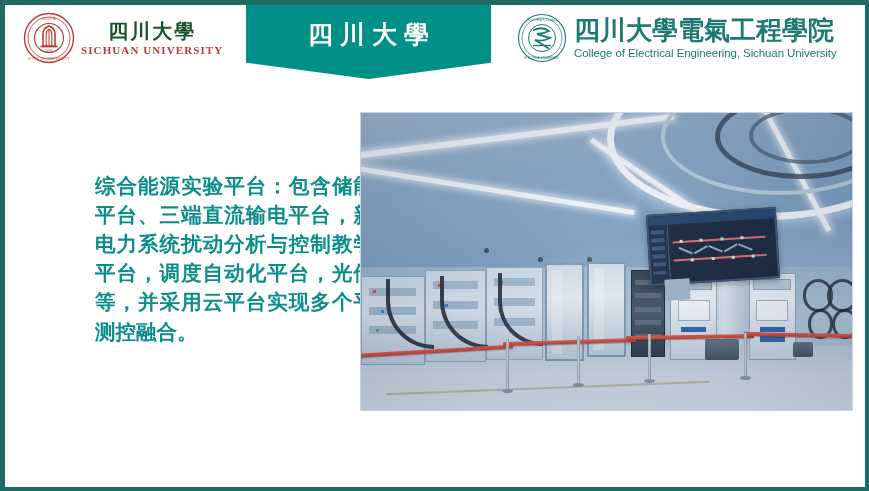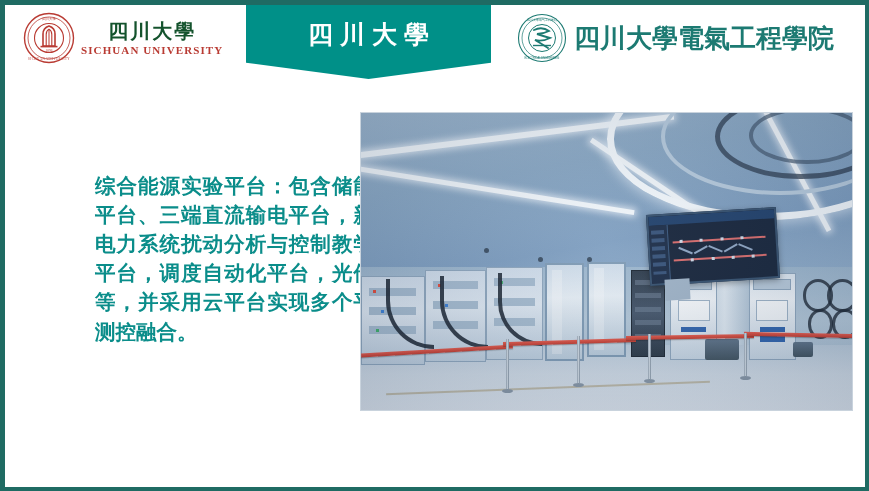--- a/index.html
+++ b/index.html
@@ -496,20 +496,21 @@
           <circle cx="25" cy="25" r="20" fill="none" stroke="#1c7a72" stroke-width="0.7"></circle>
           <circle cx="25" cy="25" r="13.5" fill="none" stroke="#1c7a72" stroke-width="1"></circle>
           <path d="M17 17 Q25 13 32 18 Q26 21 20 21 Q26 23 33 25 Q25 29 18 27 Q25 31 31 35" fill="none" stroke="#1c7a72" stroke-width="1.9" stroke-linecap="round"></path>
           <line x1="16" y1="32.5" x2="34" y2="32.5" stroke="#1c7a72" stroke-width="1.4"></line>
           <text x="25" y="7.6" font-size="3" fill="#1c7a72" text-anchor="middle" font-family="DejaVu Sans, sans-serif">四川大学电气工程学院</text>
           <text x="25" y="46.4" font-size="2.6" fill="#1c7a72" text-anchor="middle" font-family="Liberation Sans, sans-serif">ELECTRICAL ENGINEERING</text>
         </svg>
       </div>
       <div class="logo-right-text">
         <div class="cn-name-teal">四川大學電氣工程學院</div>
+        <div class="en-name-teal">College of Electrical Engineering, Sichuan University</div>
       </div>
     </div>
 
   </div>
 
   <div class="body-text">综合能源实验平台：包含储能测试平台、三端直流输电平台，新能源电力系统扰动分析与控制教学科研平台，调度自动化平台，光储平台等，并采用云平台实现多个平台的测控融合。</div>
 
   <div class="photo">
     <div class="photo-inner">
 

